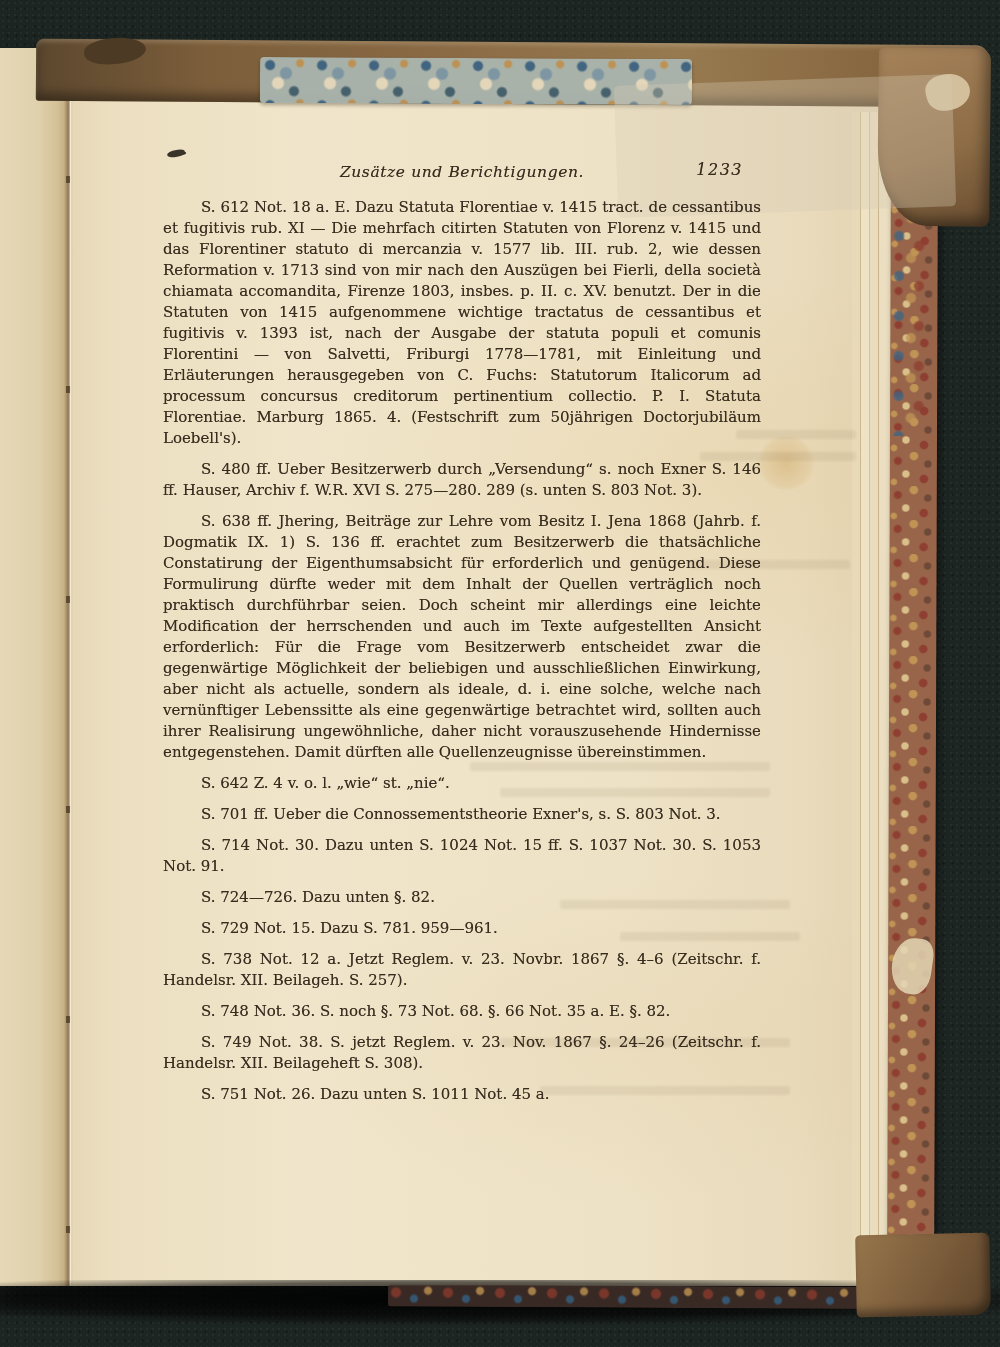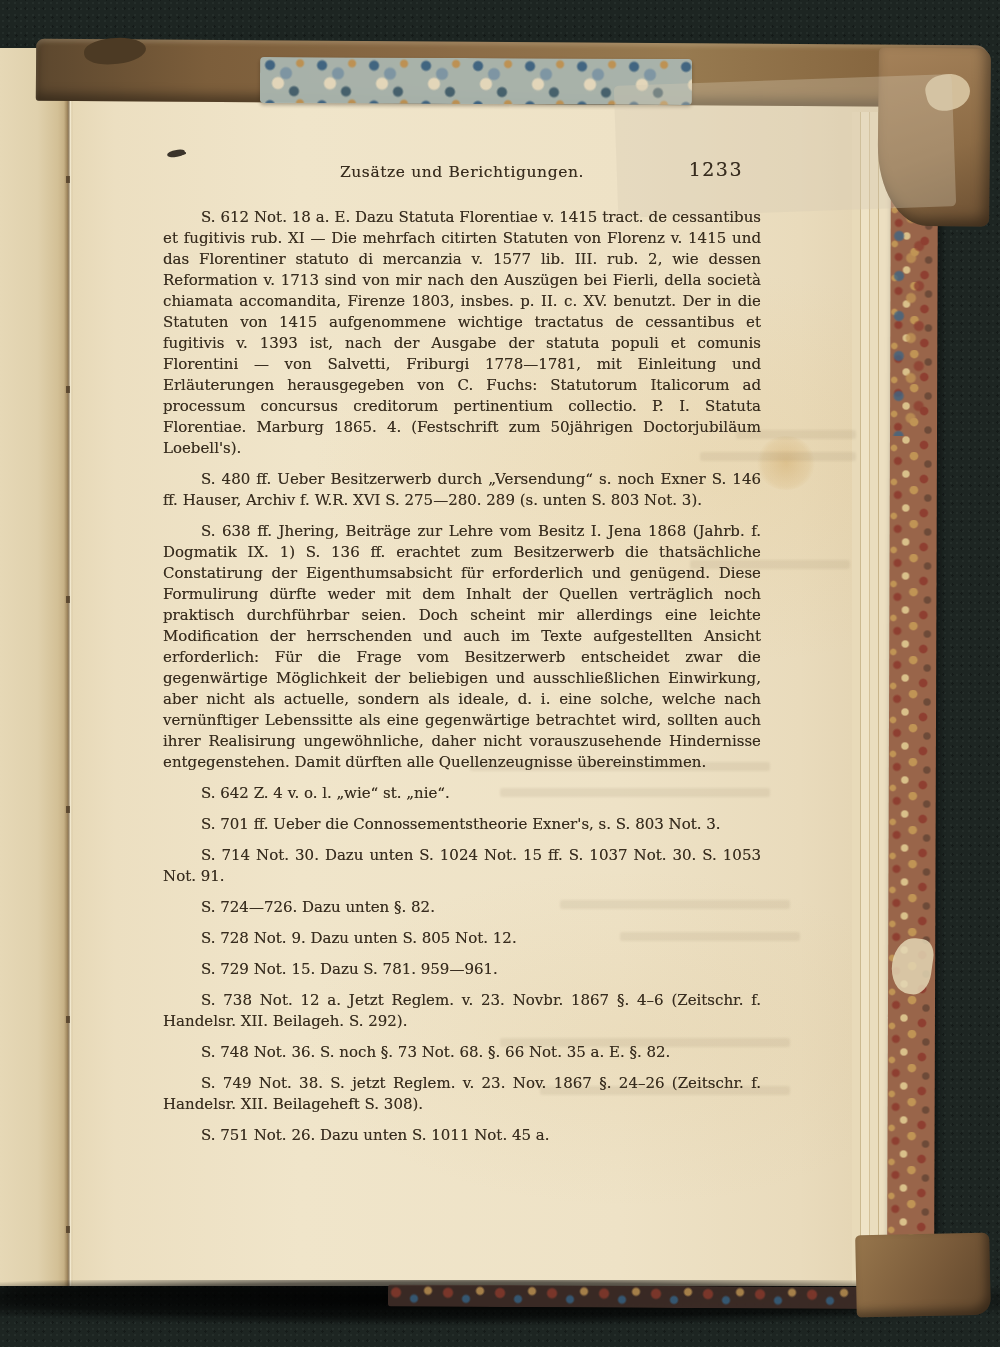--- a/index.html
+++ b/index.html
@@ -157,23 +157,23 @@
   .g8 { left:500px; top:1038px; width:290px; }
   .g9 { left:540px; top:1086px; width:250px; }
 
   
   .text-block {
     left:153px; top:162px; width:618px; z-index:13;
     color:#372c1e; font-size:15px; line-height:21px;
     text-shadow:0 0 0.4px rgba(55,44,30,0.55);
   }
   .text-block * { position:static; }
-  .header-row { position:relative; display:block; height:24px; margin-bottom:21px; font-size:15.5px; }
+  .header-row { position:relative; display:block; height:24px; margin-bottom:11px; font-size:15.5px;font-style:italic; }
   .running-header { position:absolute; left:0; right:0; top:0; text-align:center; letter-spacing:0.6px; }
-  .page-number { position:absolute; right:28px; top:-3px; font-size:19px; letter-spacing:1.5px; }
+  .page-number { position:absolute; right:28px; top:-3px; font-size:16px; letter-spacing:1.5px; }
   .text-block p {
     margin:10px; text-indent:38px; text-align:justify;
     -webkit-hyphens:auto; hyphens:auto;
   }
 </style>
 </head>
 <body>
 
 <div class="scene">
 
@@ -216,21 +216,20 @@
       <span class="running-header">Zusätze und Berichtigungen.</span>
       <span class="page-number">1233</span>
     </div>
     <p>S. 612 Not. 18 a. E.  Dazu Statuta Florentiae v. 1415 tract. de cessantibus et fugitivis rub. XI — Die mehrfach citirten Statuten von Florenz v. 1415 und das Florentiner statuto di mercanzia v. 1577 lib. III. rub. 2, wie dessen Reformation v. 1713 sind von mir nach den Auszügen bei Fierli, della società chiamata accomandita, Firenze 1803, insbes. p. II. c. XV. benutzt. Der in die Statuten von 1415 aufgenommene wichtige tractatus de cessantibus et fugitivis v. 1393 ist, nach der Ausgabe der statuta populi et comunis Florentini — von Salvetti, Friburgi 1778—1781, mit Einleitung und Erläuterungen herausgegeben von C. Fuchs: Statutorum Italicorum ad processum concursus creditorum pertinentium collectio. P. I. Statuta Florentiae. Marburg 1865. 4. (Festschrift zum 50jährigen Doctorjubiläum Loebell's).</p>
     <p>S. 480 ff. Ueber Besitzerwerb durch „Versendung“ s. noch Exner S. 146 ff. Hauser, Archiv f. W.R. XVI S. 275—280. 289 (s. unten S. 803 Not. 3).</p>
     <p>S. 638 ff.  Jhering, Beiträge zur Lehre vom Besitz I.  Jena 1868 (Jahrb. f. Dogmatik IX. 1) S. 136 ff. erachtet zum Besitzerwerb die thatsächliche Constatirung der Eigenthumsabsicht für erforderlich und genügend.  Diese Formulirung dürfte weder mit dem Inhalt der Quellen verträglich noch praktisch durchführbar seien. Doch scheint mir allerdings eine leichte Modification der herrschenden und auch im Texte aufgestellten Ansicht erforderlich: Für die Frage vom Besitzerwerb entscheidet zwar die gegenwärtige Möglichkeit der beliebigen und ausschließlichen Einwirkung, aber nicht als actuelle, sondern als ideale, d. i. eine solche, welche nach vernünftiger Lebenssitte als eine gegenwärtige betrachtet wird, sollten auch ihrer Realisirung ungewöhnliche, daher nicht vorauszusehende Hindernisse entgegenstehen.  Damit dürften alle Quellenzeugnisse übereinstimmen.</p>
     <p>S. 642 Z. 4 v. o. l. „wie“ st. „nie“.</p>
     <p>S. 701 ff.  Ueber die Connossementstheorie Exner's, s. S. 803 Not. 3.</p>
     <p>S. 714 Not. 30.  Dazu unten S. 1024 Not. 15 ff. S. 1037 Not. 30. S. 1053 Not. 91.</p>
     <p>S. 724—726. Dazu unten §. 82.</p>
-    <p>S. 728 Not. 9.  Dazu unten S. 805 Not. 12.</p>
     <p>S. 729 Not. 15.  Dazu S. 781. 959—961.</p>
-    <p>S. 738 Not. 12 a.  Jetzt Reglem. v. 23. Novbr. 1867 §. 4–6 (Zeitschr. f. Handelsr. XII. Beilageh. S. 292).</p>
+    <p>S. 738 Not. 12 a.  Jetzt Reglem. v. 23. Novbr. 1867 §. 4–6 (Zeitschr. f. Handelsr. XII. Beilageh. S. 257).</p>
     <p>S. 748 Not. 36.  S. noch §. 73 Not. 68. §. 66 Not. 35 a. E. §. 82.</p>
     <p>S. 749 Not. 38.  S. jetzt Reglem. v. 23. Nov. 1867 §. 24–26 (Zeitschr. f. Handelsr. XII. Beilageheft S. 308).</p>
     <p>S. 751 Not. 26.  Dazu unten S. 1011 Not. 45 a.</p>
   </div>
 
 </div>
 
 </body></html>

